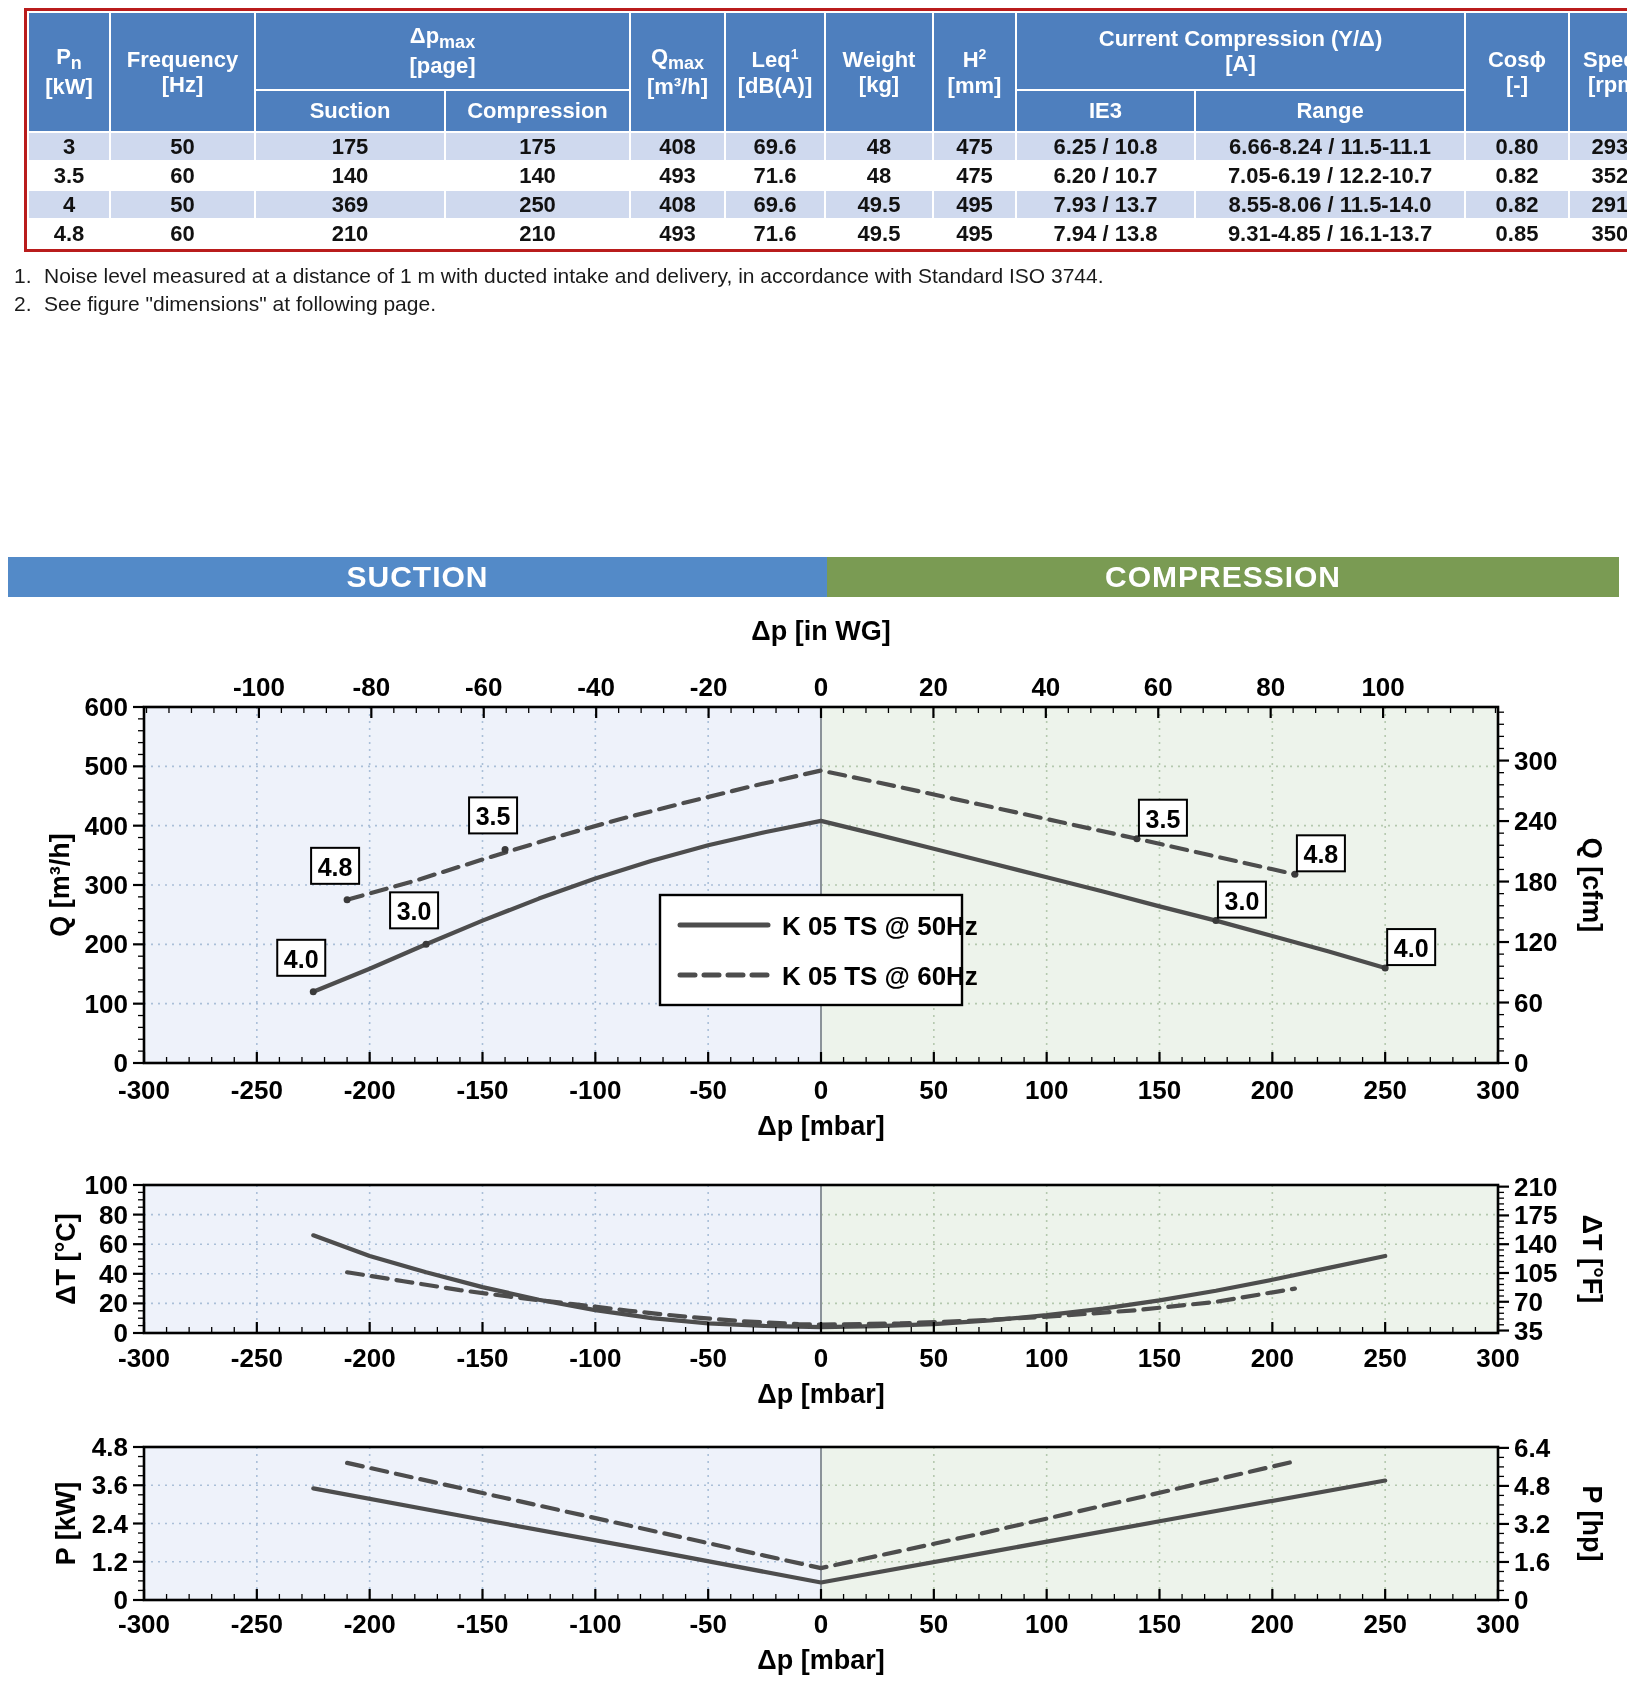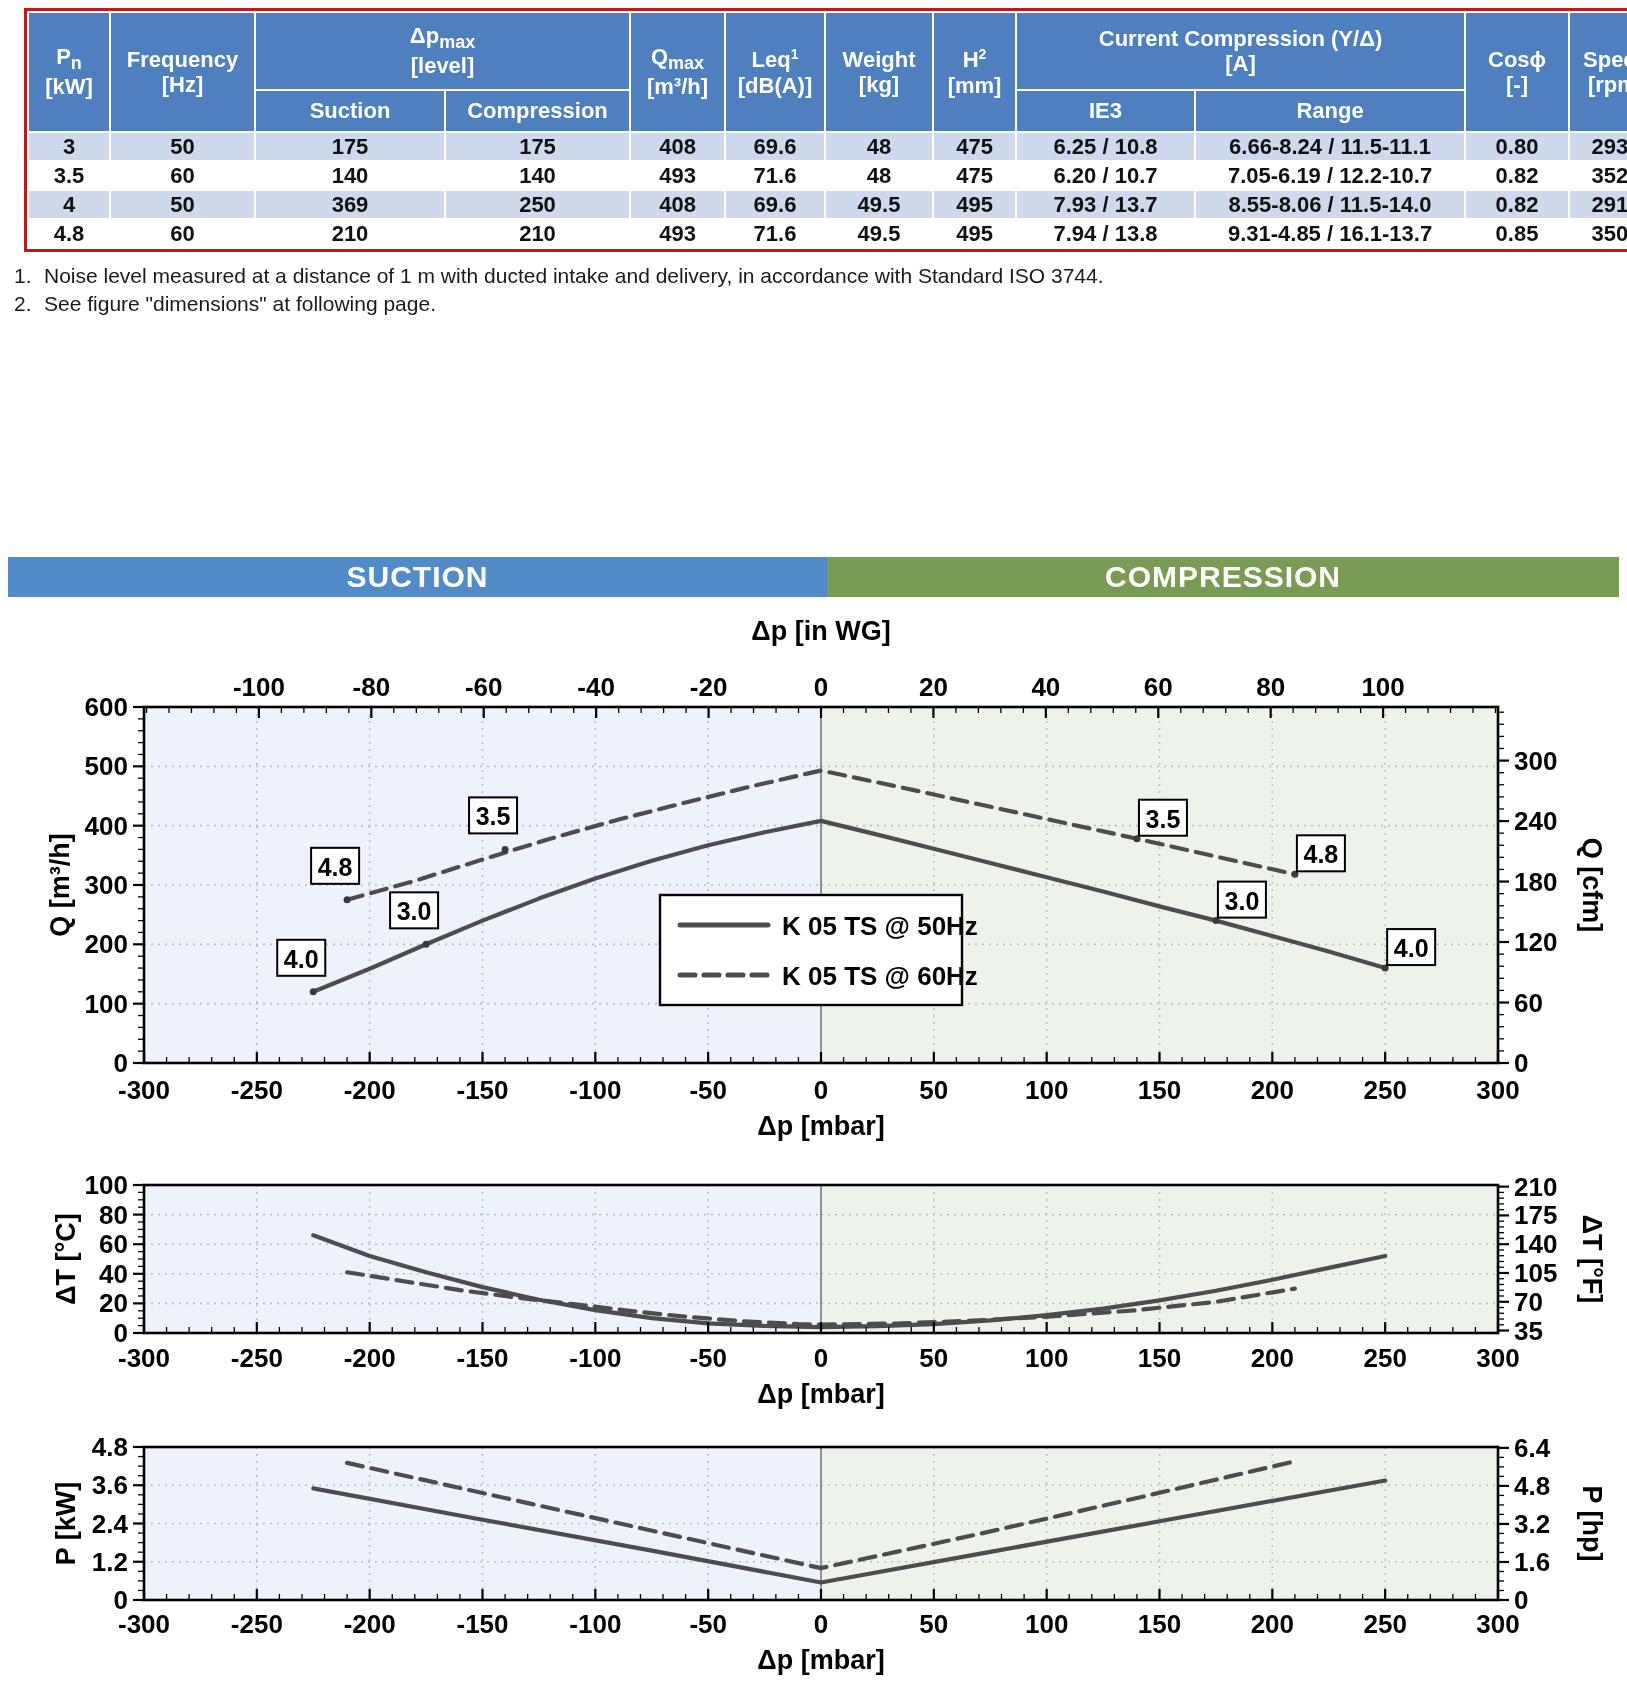--- a/index.html
+++ b/index.html
@@ -668,21 +668,21 @@
             <th rowspan="2">
               <div>P<sub>n</sub></div>
               <div class="hunit">[kW]</div>
             </th>
             <th rowspan="2">
               <div>Frequency</div>
               <div class="hunit">[Hz]</div>
             </th>
             <th colspan="2">
               <div>Δp<sub>max</sub></div>
-              <div class="hunit">[level]</div>
+              <div class="hunit">[page]</div>
             </th>
             <th rowspan="2">
               <div>Q<sub>max</sub></div>
               <div class="hunit">[m³/h]</div>
             </th>
             <th rowspan="2">
               <div>Leq<sup>1</sup></div>
               <div class="hunit">[dB(A)]</div>
             </th>
             <th rowspan="2">

